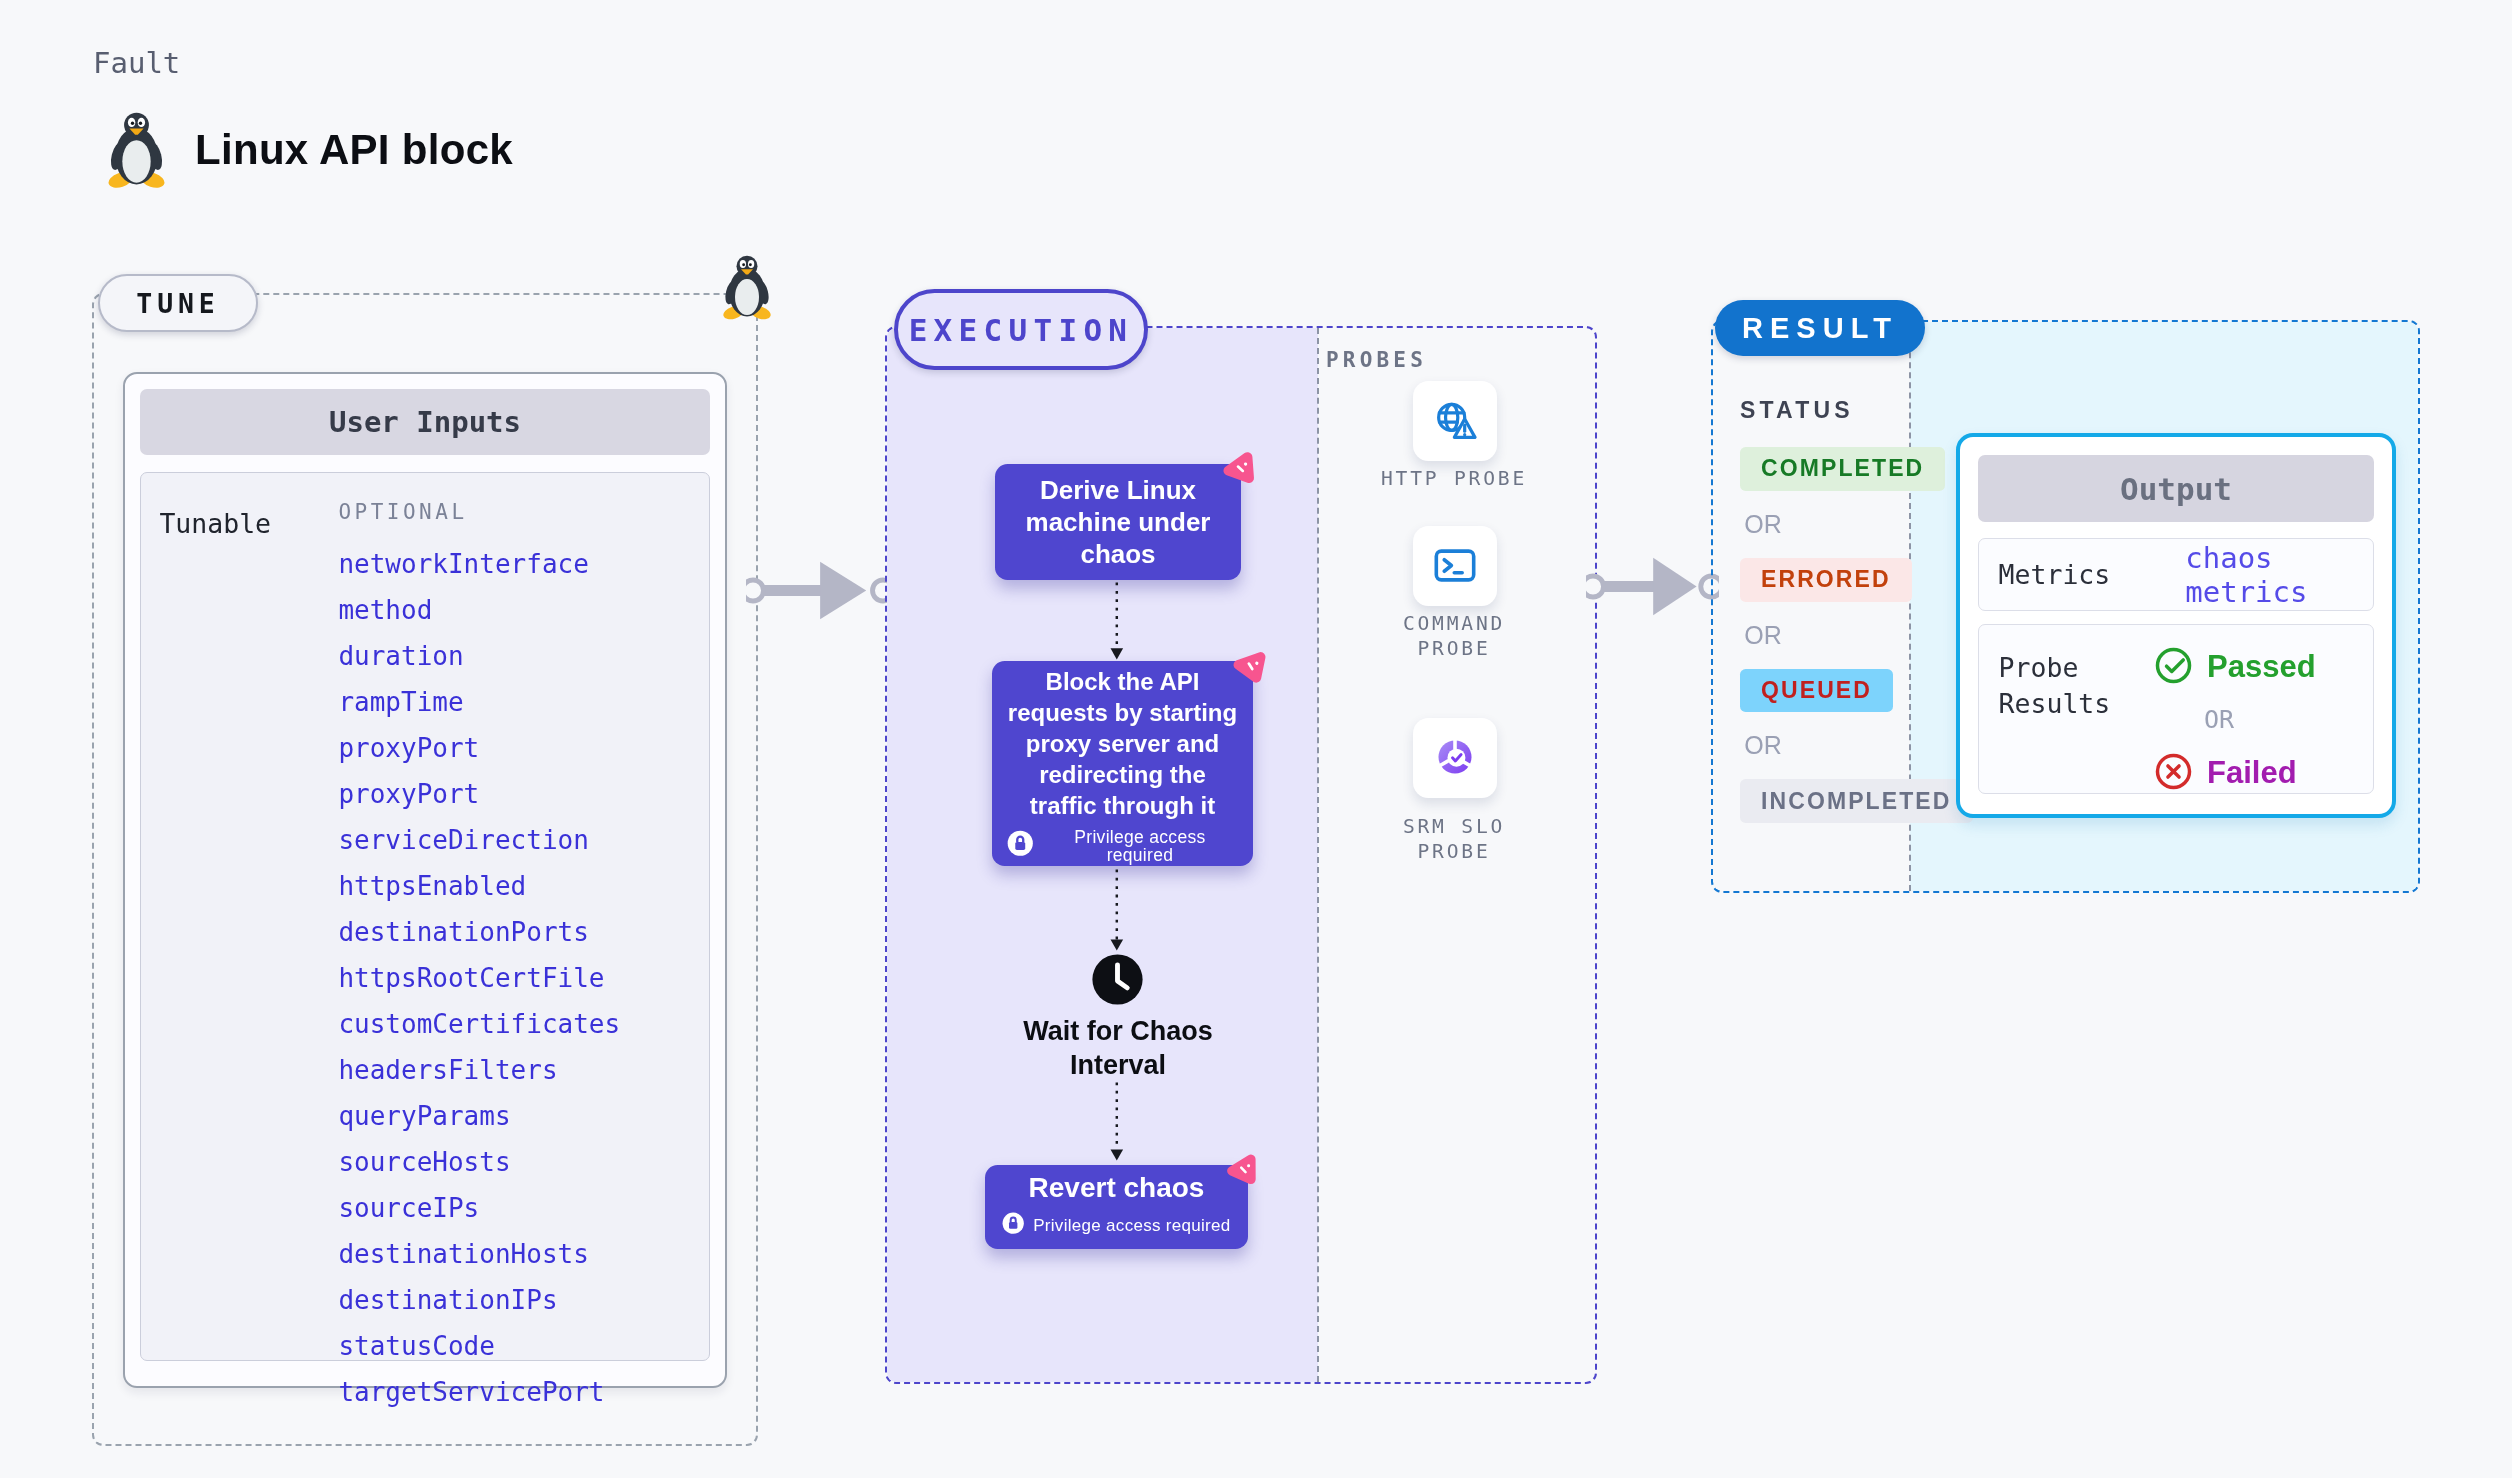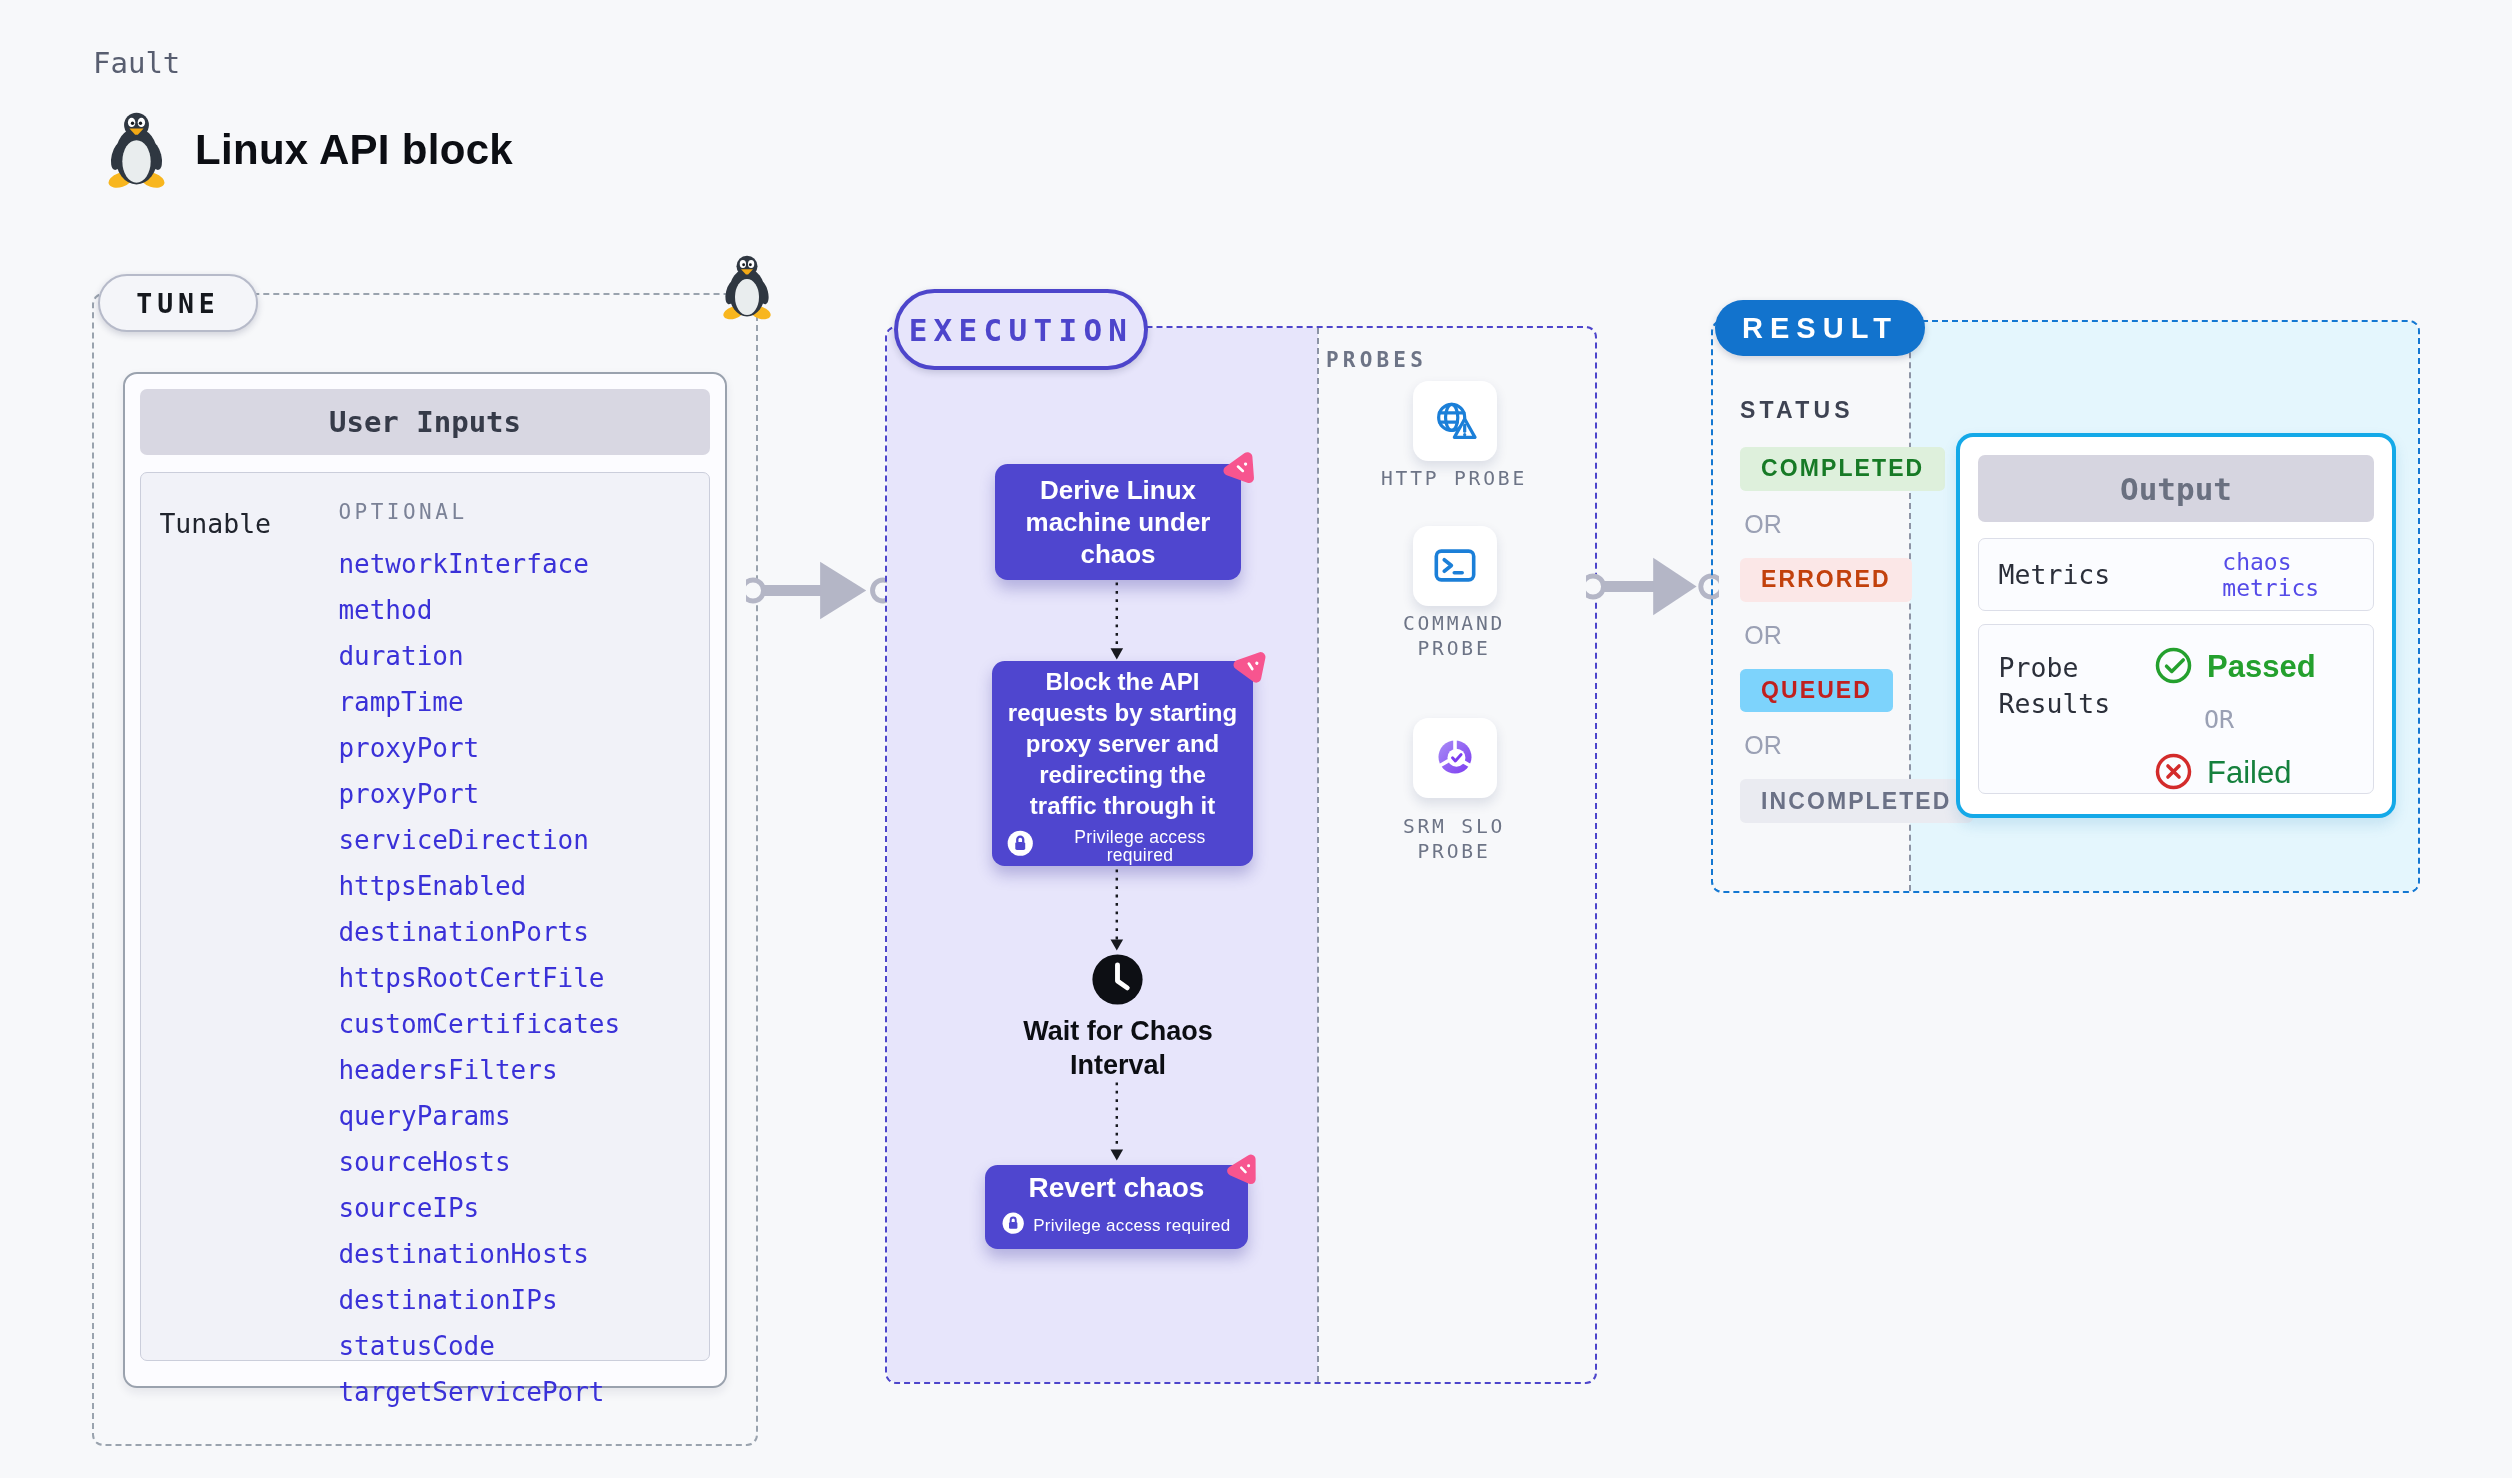--- a/index.html
+++ b/index.html
@@ -75,27 +75,27 @@
 
   
   .output-card{left:1956px;top:433px;width:432px;height:377px;background:#fff;
                border:4.2px solid #14a9e8;border-radius:17px;box-shadow:0 7px 14px rgba(20,120,180,.15);}
   .out-header{position:absolute;left:18px;right:18px;top:18px;height:67px;background:#d6d5e0;
               border-radius:7px;display:flex;align-items:center;justify-content:center;
               font-size:31px;font-weight:bold;color:#6a7080;}
   .out-row{position:absolute;left:18px;right:18px;background:#fbfcff;border:1.4px solid #dcdee8;border-radius:7px;}
   .metrics-row{top:101px;height:71px;display:flex;align-items:center;}
   .metrics-label{font-size:26.5px;color:#2b2f3a;margin-left:19.6px;}
-  .metrics-value{font-size:23px;color:#554be8;margin-left:112px;}
+  .metrics-value{font-size:29px;color:#554be8;margin-left:75px;}
   .probes-row{top:187px;bottom:19.6px;}
   .pr-label{position:absolute;left:19.6px;top:25px;font-size:26.5px;color:#2b2f3a;line-height:36px;width:154px;}
   .pr-col{position:absolute;left:175px;top:21px;display:flex;flex-direction:column;}
   .pr-item{display:flex;align-items:center;gap:14px;}
   .pr-passed{font-size:31px;font-weight:bold;color:#24a02e;}
-  .pr-failed{font-size:31px;font-weight:normal;color:#15803d;}
+  .pr-failed{font-size:31px;font-weight:bold;color:#a21caf;}
   .pr-or{font-size:25px;color:#9aa0b4;margin:18px 0 18px 50px;}
 </style>
 </head>
 <body>
 
 <div id="app">
 
   <div class="abs kicker mono">Fault</div>
   <div class="abs title-row">
     <span>

